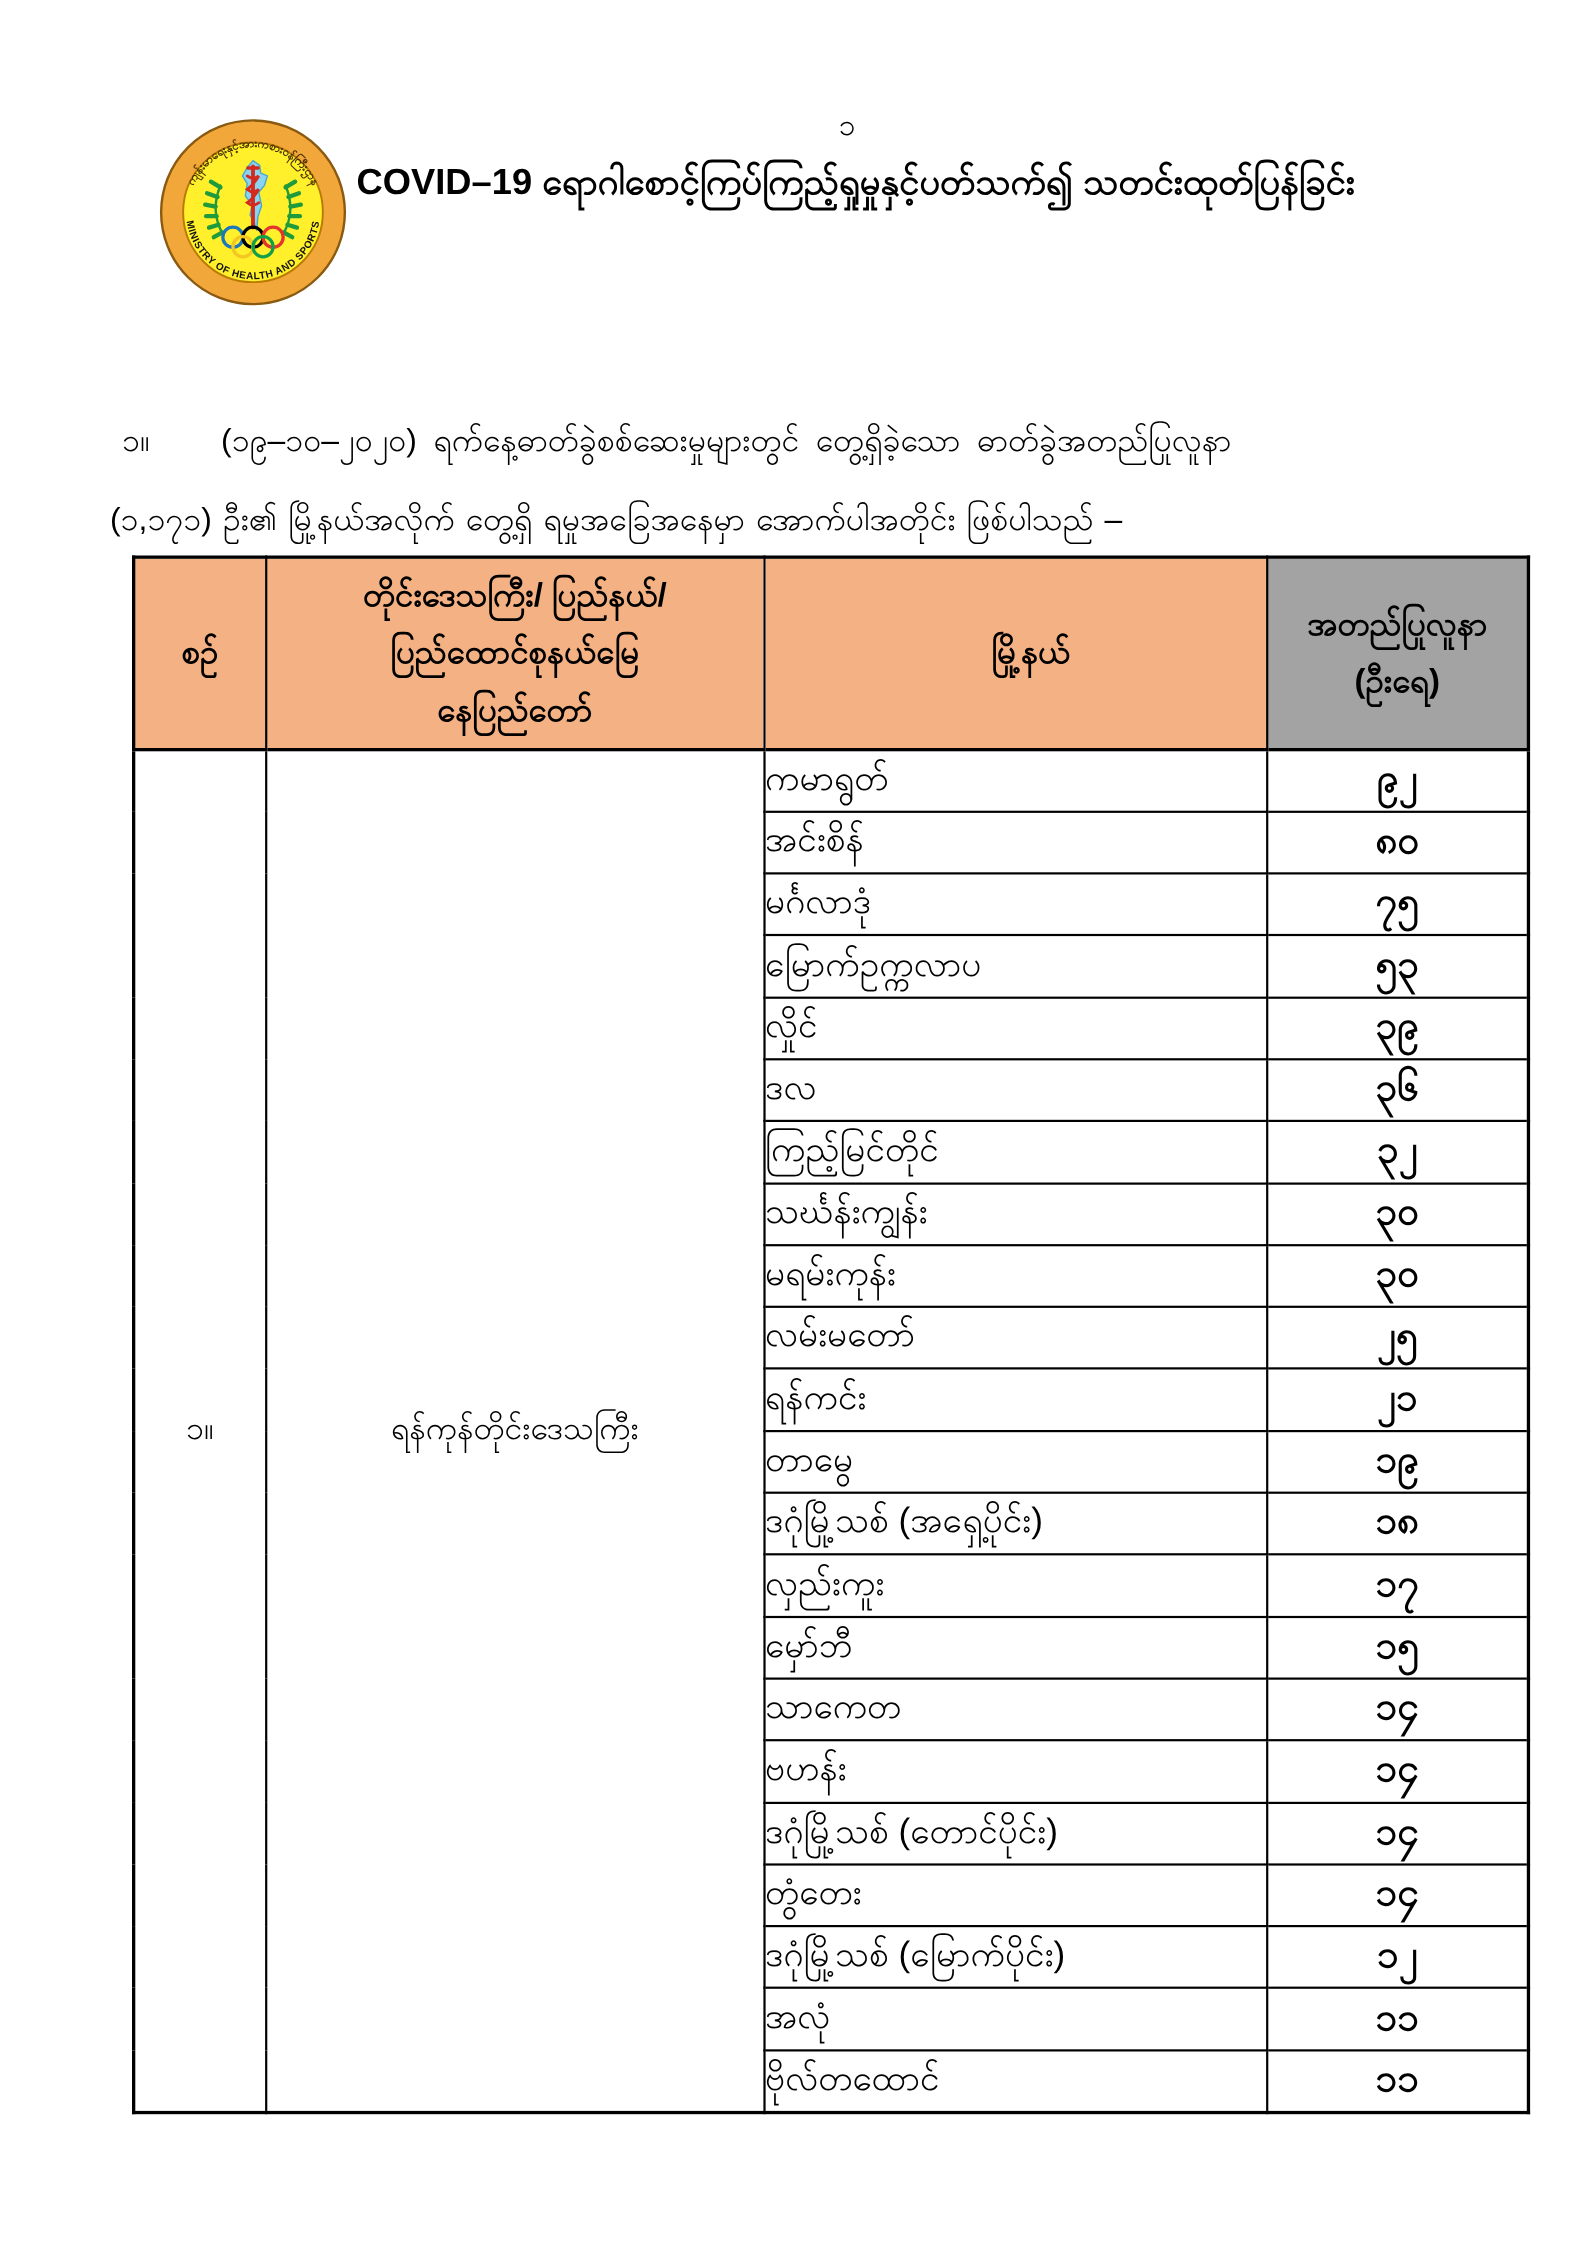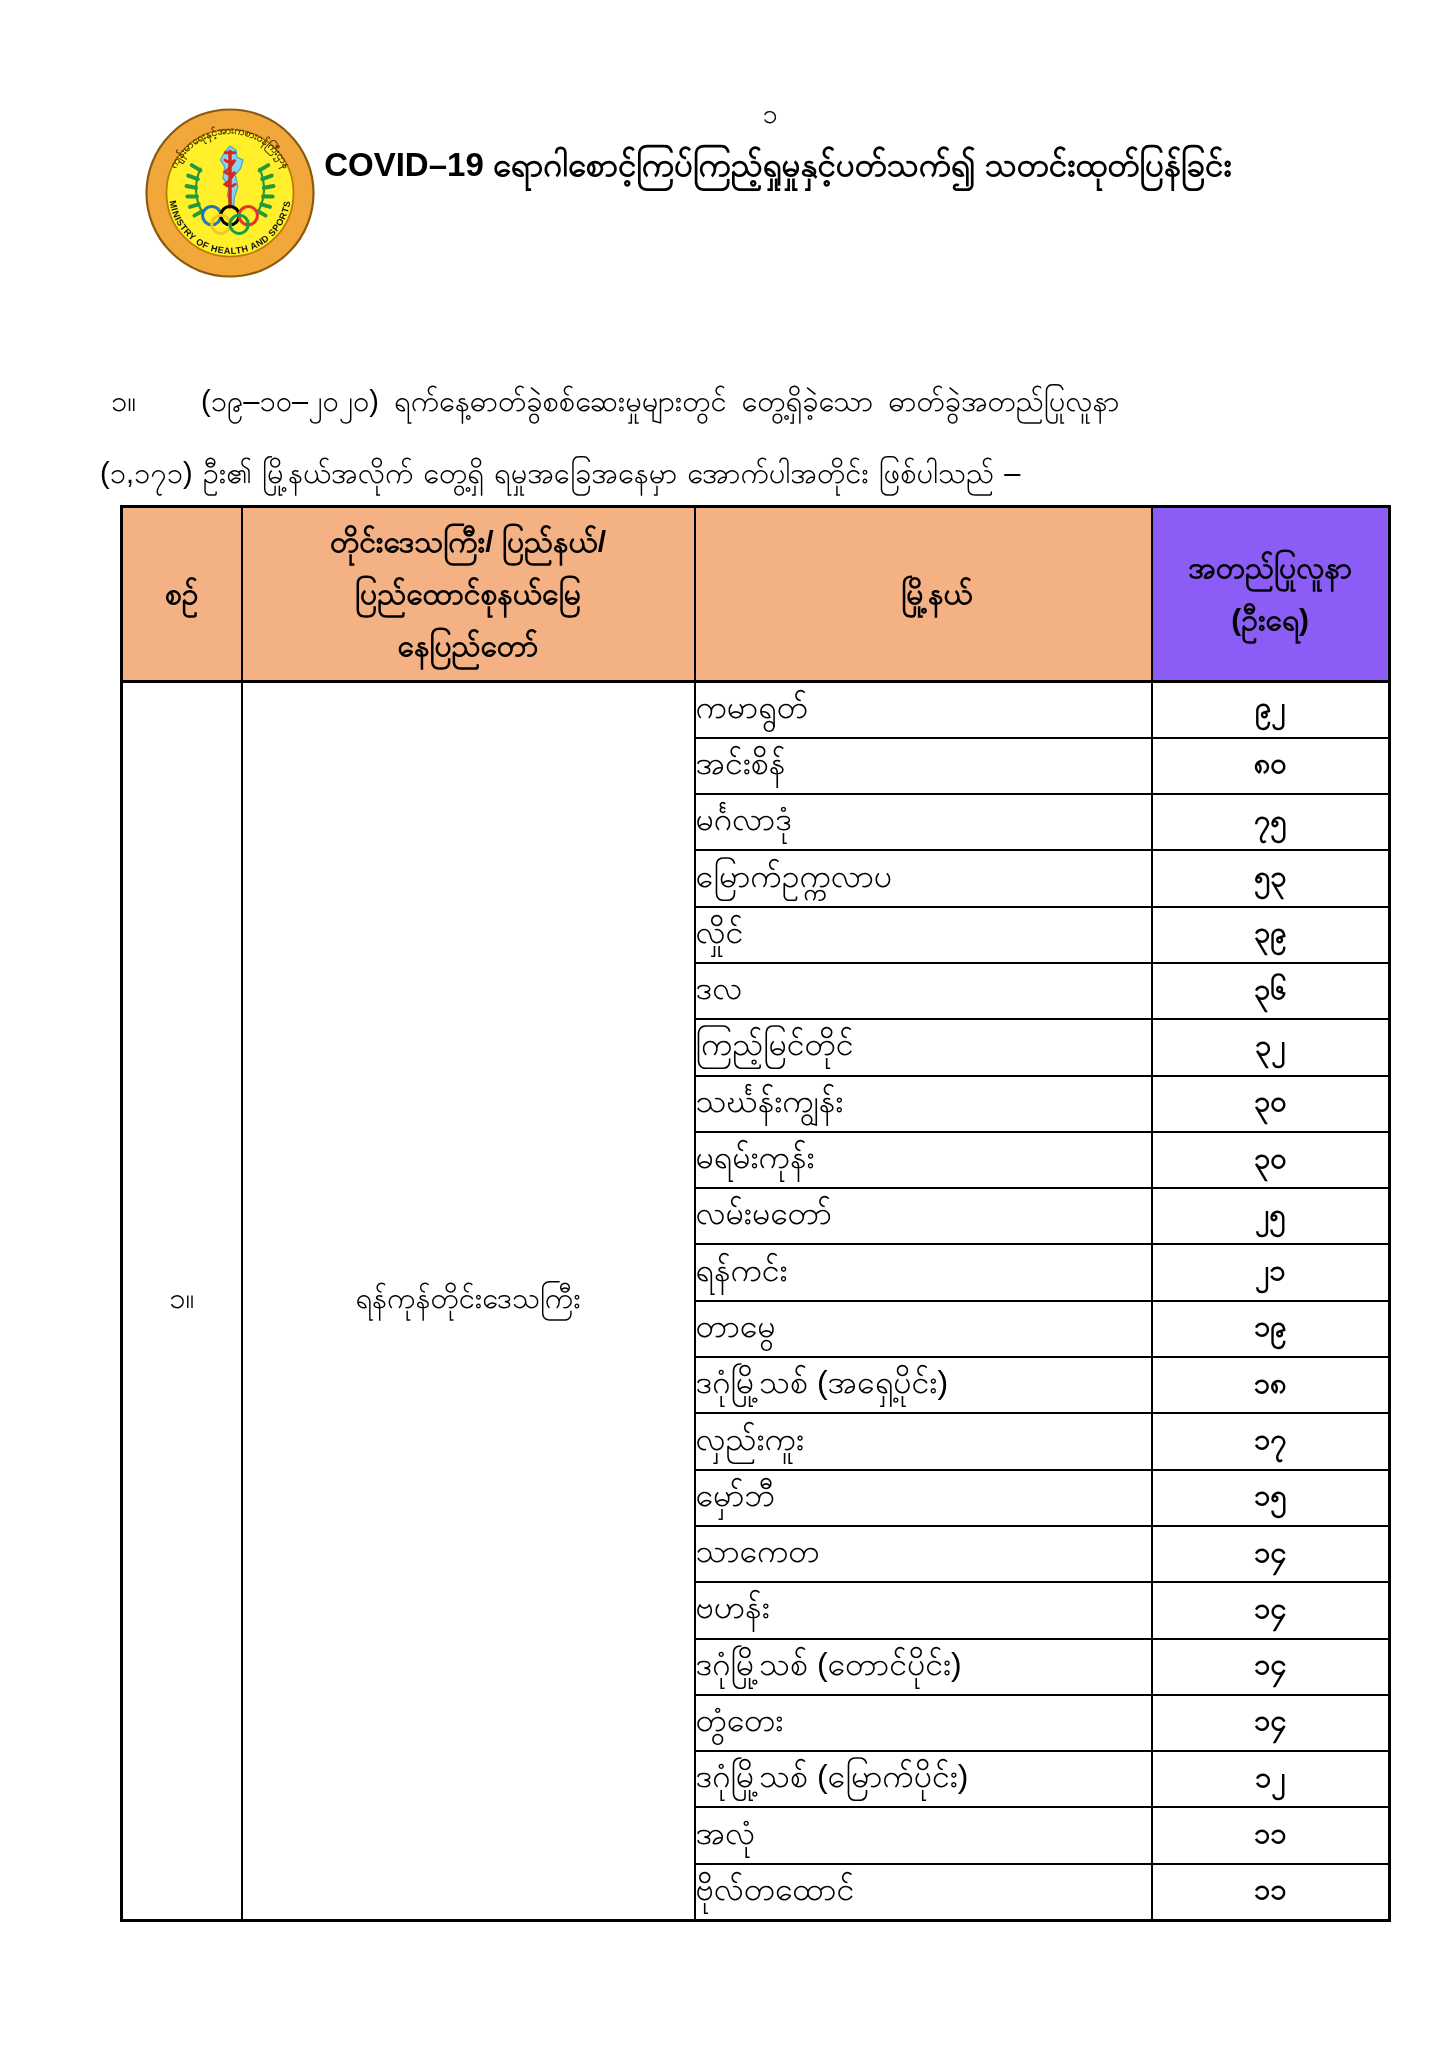--- a/index.html
+++ b/index.html
@@ -29,21 +29,21 @@
   }
   tr.header-row{height:175px;}
   tr.header-row th{
     background:#F4B183;font-weight:700;font-size:30px;text-align:center;
     vertical-align:middle;line-height:52px;border-bottom:3px solid #000;
   }
   tr.body-row{height:56.3px;}
   td.c1{text-align:center;font-size:29px;vertical-align:middle;}
   td.c2{font-size:29px;vertical-align:middle;padding-left:14px;text-align:center;}
   td.c3{font-size:32px;vertical-align:middle;padding-left:18px;text-align:left;}
-  td.c4{font-size:29px;font-weight:700;text-align:center;vertical-align:middle;}
+  td.c4{font-size:35px;font-weight:700;text-align:center;vertical-align:middle;}
 </style>
 </head>
 <body>
 
 <div class="page-number">၁</div>
 
 <div class="logo-wrap">
   <svg viewBox="0 0 200 200" width="174" height="174">
     <circle cx="100" cy="100" r="96" fill="#F2A73B" stroke="#8a5a10" stroke-width="2.5"></circle>
     <circle cx="100" cy="100" r="73" fill="#FFF02B" stroke="#b97a00" stroke-width="2"></circle>
@@ -115,21 +115,21 @@
   </colgroup>
   <thead>
     <tr class="header-row">
       <th style="background: rgb(244, 177, 131);">စဉ်</th>
       <th style="background: rgb(244, 177, 131);">
         <div>တိုင်းဒေသကြီး/ ပြည်နယ်/</div>
         <div>ပြည်ထောင်စုနယ်မြေ</div>
         <div>နေပြည်တော်</div>
       </th>
       <th style="background: rgb(244, 177, 131); padding-left: 28px;">မြို့နယ်</th>
-      <th style="background: #8b5cf6;">
+      <th style="background: #a3a3a3;">
         <div>အတည်ပြုလူနာ</div>
         <div>(ဦးရေ)</div>
       </th>
     </tr>
   </thead>
   <tbody>
       <tr class="body-row">
         <td class="c1" rowspan="22">၁။</td>
         <td class="c2" rowspan="22">ရန်ကုန်တိုင်းဒေသကြီး</td>
         <td class="c3">ကမာရွတ်</td>

